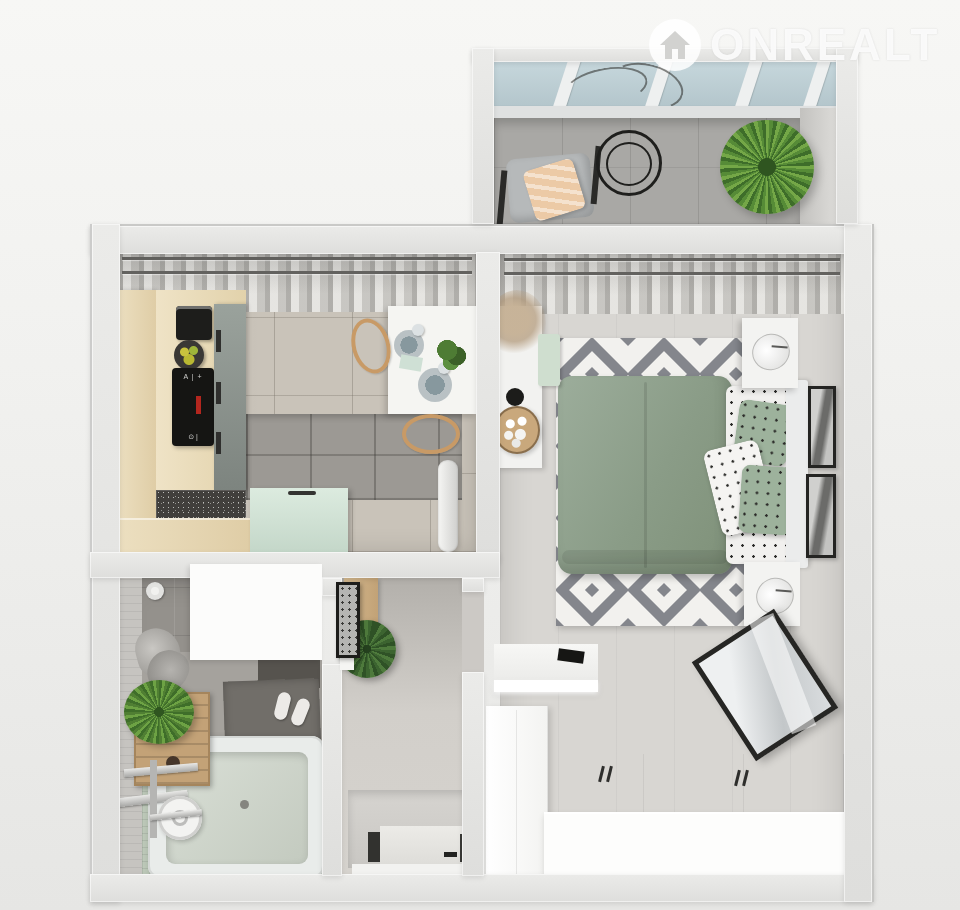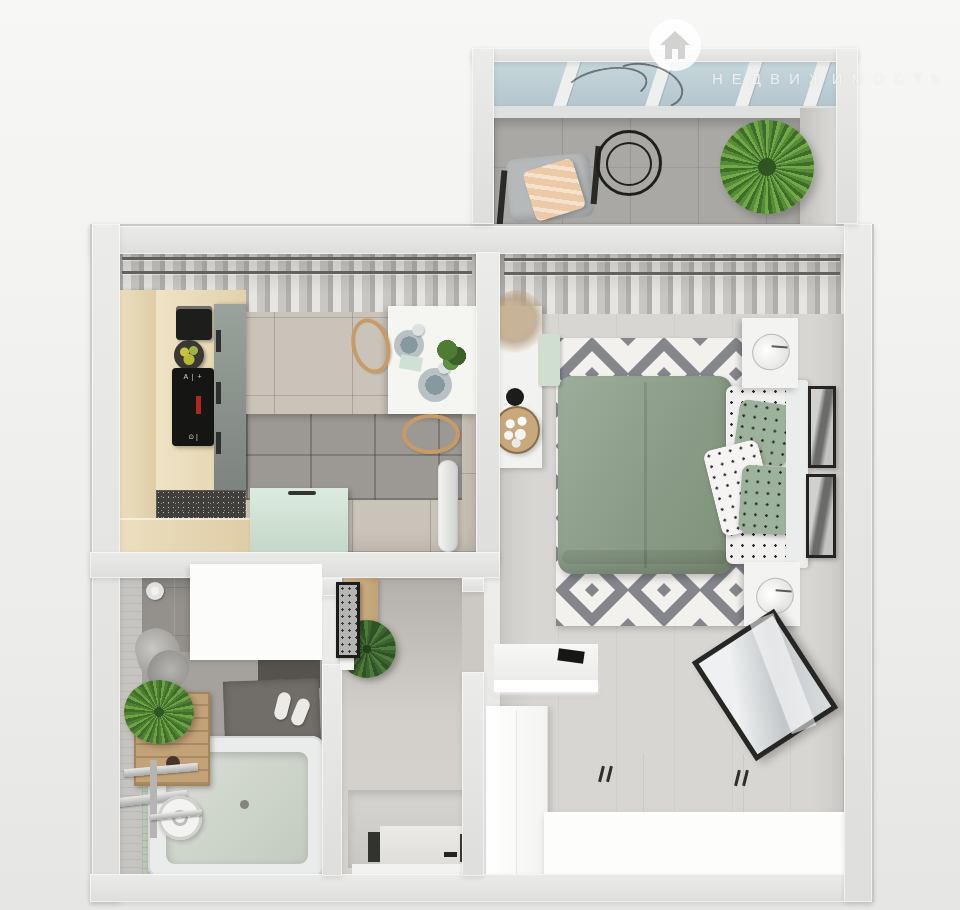--- a/index.html
+++ b/index.html
@@ -451,17 +451,17 @@
   <div class="a whiteblock"></div>
   <div class="a bathdoor"></div>
   <div class="a hpic"></div>
 
   <div class="a wm">
     <div class="wm-row">
       <svg width="54" height="54" viewBox="0 0 54 54">
         <circle cx="27" cy="27" r="26" fill="rgba(255,255,255,0.85)"></circle>
         <path d="M27 13 L42 27 L37 27 L37 41 L30 41 L30 31 L24 31 L24 41 L17 41 L17 27 L12 27 Z" fill="rgba(208,208,206,0.95)"></path>
       </svg>
-    </div>
-    <div class="wm-sub">НЕДВИЖИМОСТЬ</div>
+      <span class="wm-brand">ONREALT</span>
+    </div>
   </div>
 
 </div>
 
 </body></html>

